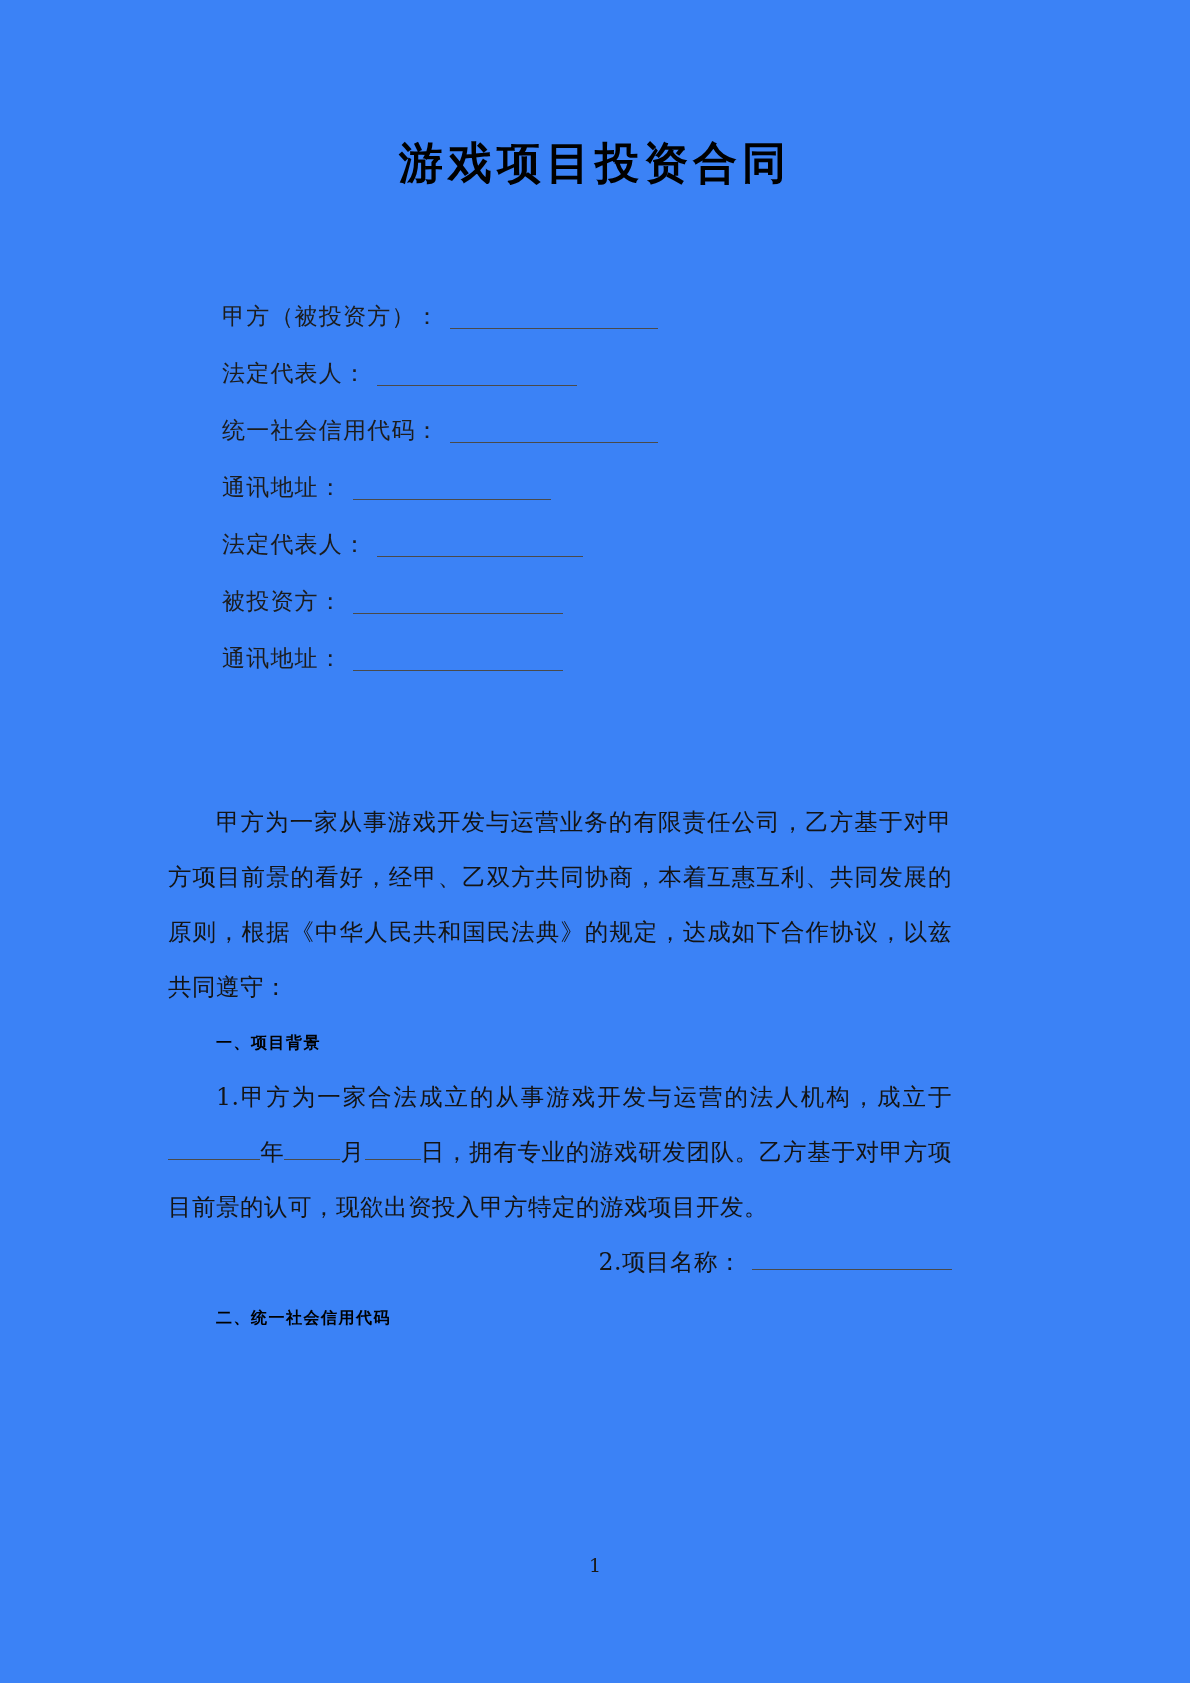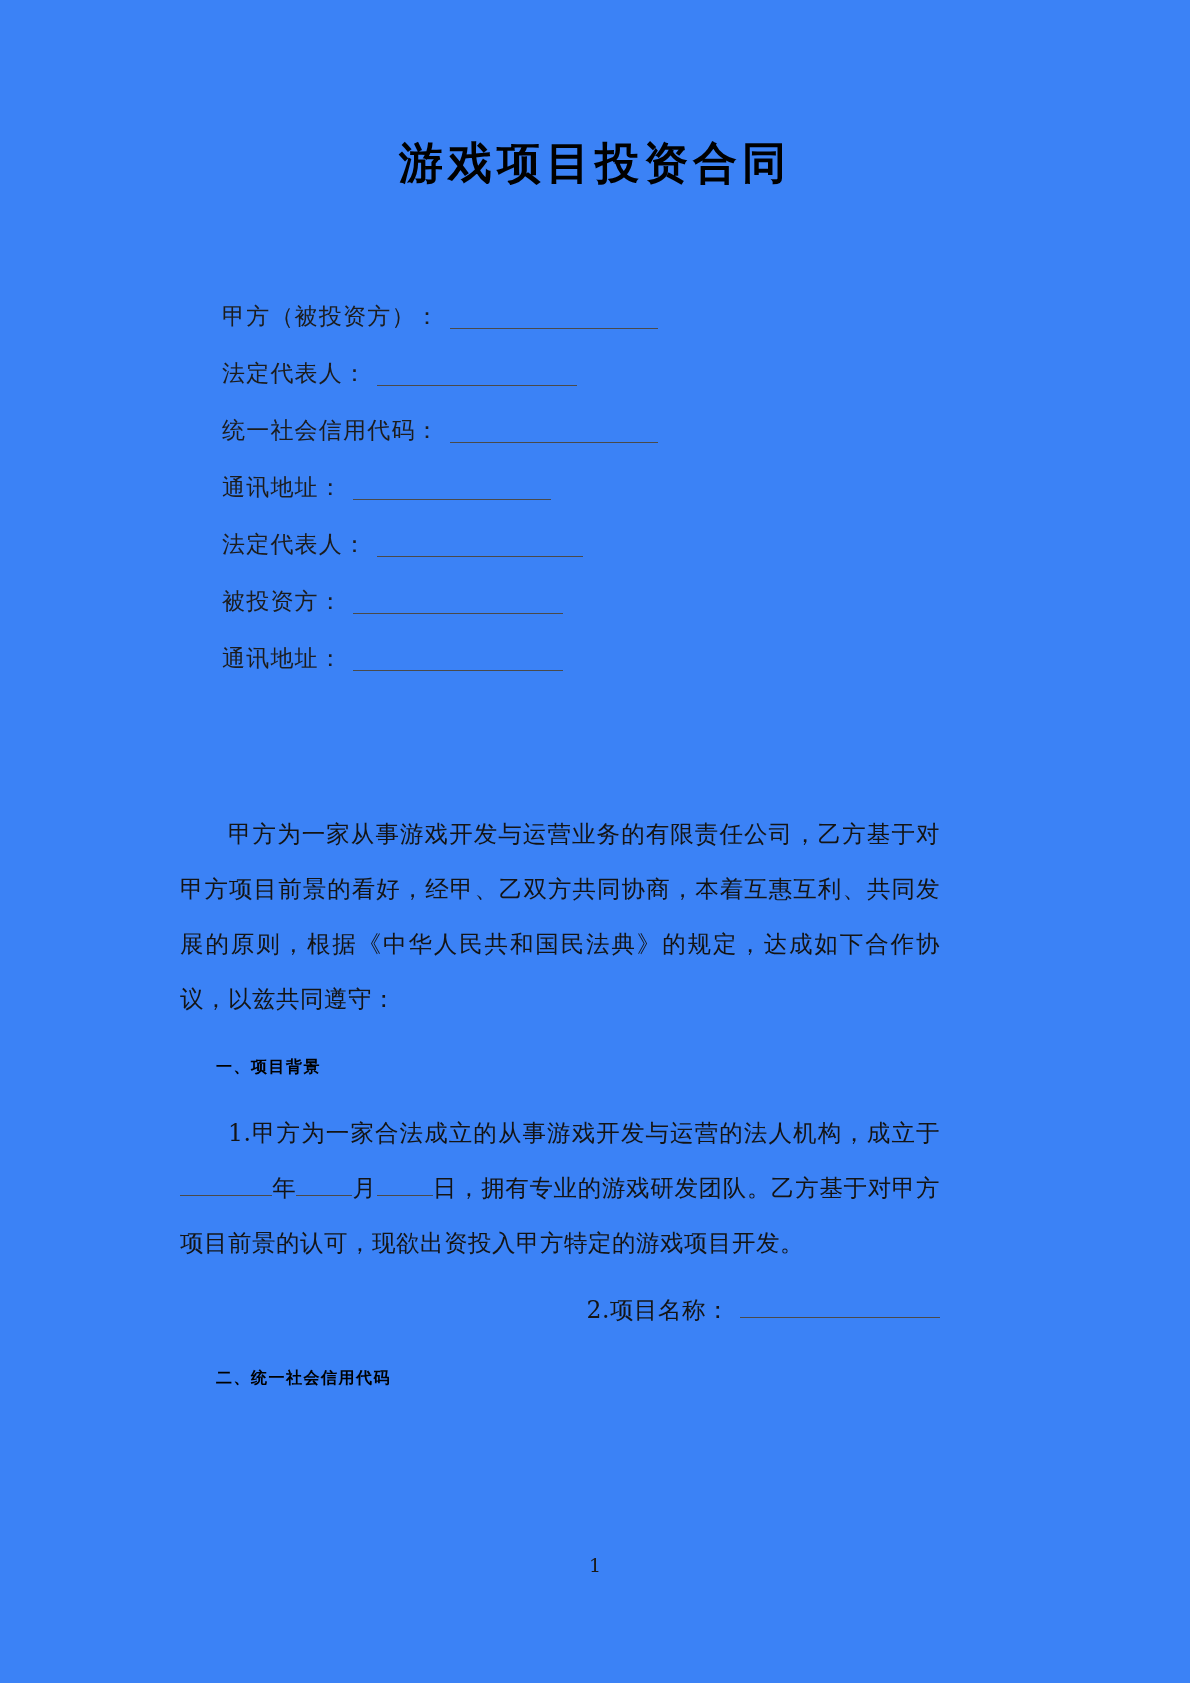--- a/index.html
+++ b/index.html
@@ -73,21 +73,21 @@
   .blank-w8 { width: 210px; }
 
   
   .body-block {
     position: absolute;
     left: 168px;
     top: 795px;
     width: 784px;
   }
   p.para {
-    margin: 12px;
+    margin: 0;
     font-size: 23.5px;
     font-family: "DejaVu Serif", serif;
     line-height: 55px;
     text-align: justify;
     text-justify: inter-character;
     text-indent: 48px;
     letter-spacing: 0.5px;
     color: #141414;
   }
   p.para.last-loose {

